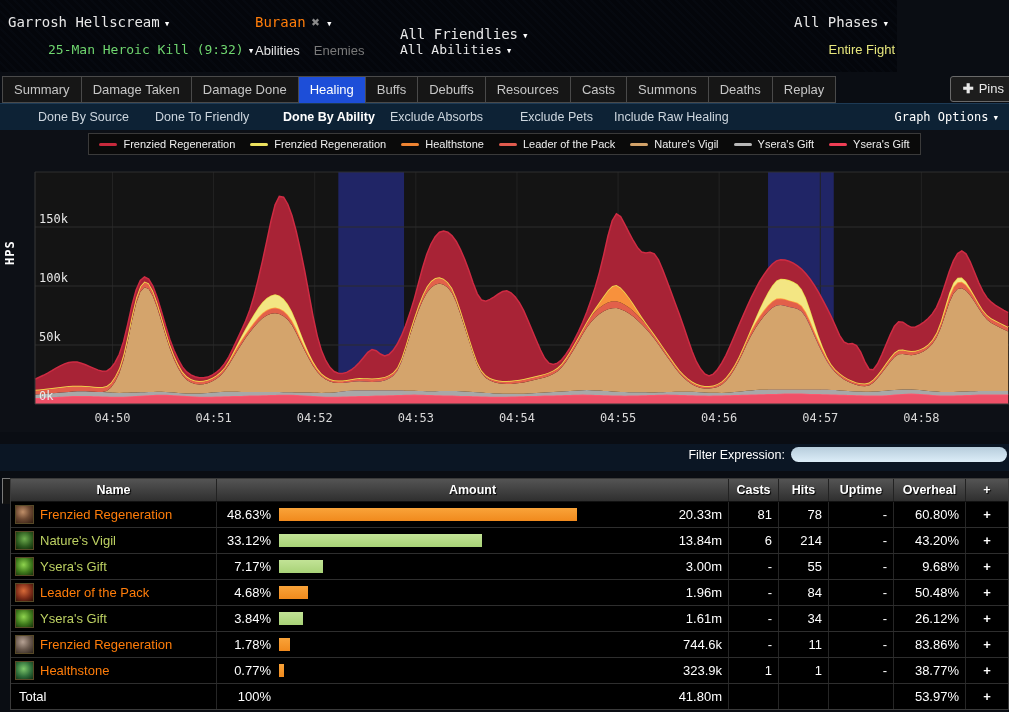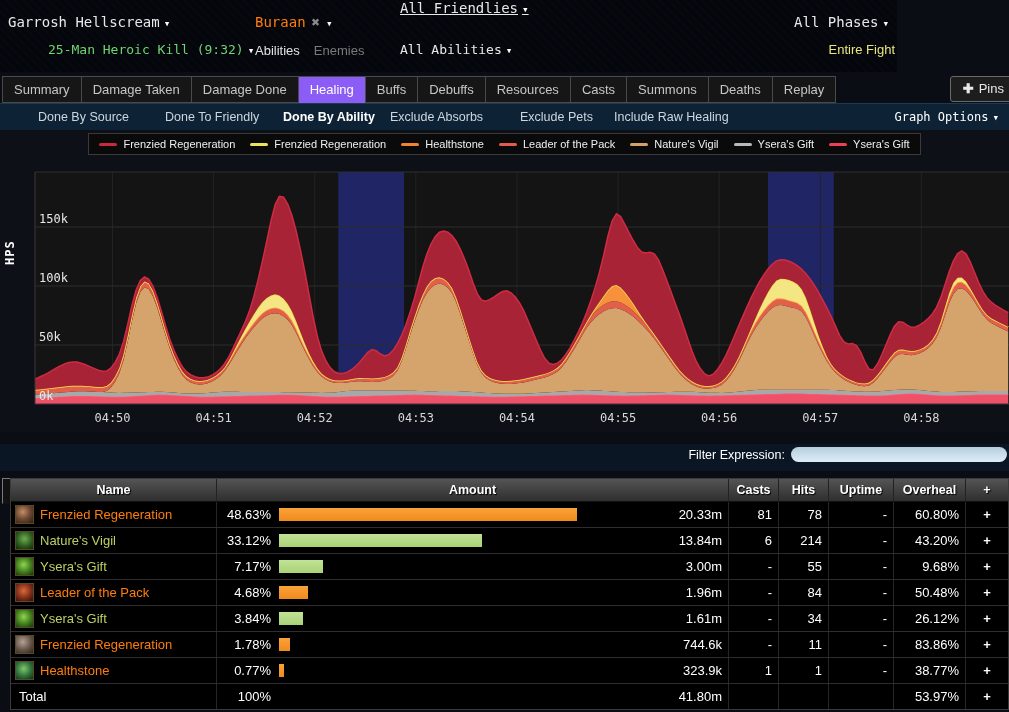--- a/index.html
+++ b/index.html
@@ -21,21 +21,21 @@
   .x-icon{color:#8a8a8a;font-weight:bold;margin:0 2px 0 6px;cursor:pointer;}
   .fr-en span{font-size:13px;}
   .fr-on{color:#e2e2e2;margin-right:14px;}
   .en-off{color:#7a7a7a;}
   .entire{color:#e6e67c;font-size:13px;}
   
   #tabbar{position:absolute;top:76px;left:2px;height:27px;display:flex;}
   .tab{height:25px;line-height:25px;padding:0 11px;background:#161616;color:#c6c6c6;
     font-size:13px;border:1px solid #4a4a4a;border-left:none;cursor:pointer;}
   .tab:first-child{border-left:1px solid #4a4a4a;}
-  .tab.active{background:#8b5cf6;color:#fff;border-bottom:1px solid #0d2235;height:27px;}
+  .tab.active{background:#1d4ed8;color:#fff;border-bottom:1px solid #0d2235;height:27px;}
   #pins-btn{position:absolute;top:76px;right:-8px;height:24px;line-height:24px;padding:0 12px;
     background:#1d1d1d;border:1px solid #6a6a6a;border-radius:3px;color:#e8e8e8;font-size:13px;cursor:pointer;}
   #pins-btn .plus{font-weight:bold;margin-right:5px;}
   
   #subbar{position:absolute;top:103px;left:0;width:1009px;height:26px;background:#0d2235;
     border-top:1px solid #1d3a55;}
   .sub-item{position:absolute;top:0;height:26px;line-height:26px;font-size:12.5px;color:#cdd6de;cursor:pointer;white-space:nowrap;}
   .sub-item.active{color:#fff;font-weight:bold;}
   #graph-options{right:10px;font-size:12px;color:#fff;}
   
@@ -101,21 +101,21 @@
   </div>
   <div class="h-item mono fight" style="top:42px;left:8px;">
     <span>25-Man Heroic Kill (9:32)</span><span class="caret">▾</span>
   </div>
   <div class="h-item mono" style="top:14px;left:255px;">
     <span class="src-name">Buraan</span><span class="x-icon">✖</span><span class="caret">▾</span>
   </div>
   <div class="h-item fr-en" style="top:42px;left:255px;">
     <span class="fr-on">Abilities</span><span class="en-off">Enemies</span>
   </div>
-  <div class="h-item mono" style="top:0;left:400px;text-decoration:underline;">
+  <div class="h-item mono" style="top:26px;left:400px;">
     <span>All Friendlies</span><span class="caret">▾</span>
   </div>
   <div class="h-item mono" style="top:42px;left:400px;font-size:13px;">
     <span>All Abilities</span><span class="caret">▾</span>
   </div>
   <div class="h-item mono" style="top:14px;right:8px;">
     <span>All Phases</span><span class="caret">▾</span>
   </div>
   <div class="h-item entire" style="top:42px;right:2px;">
     <span>Entire Fight</span>
@@ -137,21 +137,21 @@
   </div>
 <div id="pins-btn">
   <span class="plus">✚</span><span>Pins</span>
 </div>
 
 <div id="subbar">
   <div class="sub-item mono" id="graph-options">
     <span>Graph Options</span><span class="caret">▾</span>
   </div>
 <div class="sub-item" style="left: 38px;">Done By Source</div>
-    <div class="sub-item" style="left: 165px;">Done To Friendly</div>
+    <div class="sub-item" style="left: 155px;">Done To Friendly</div>
     <div class="sub-item active" style="left: 283px;">Done By Ability</div>
     <div class="sub-item" style="left: 390px;">Exclude Absorbs</div>
     <div class="sub-item" style="left: 520px;">Exclude Pets</div>
     <div class="sub-item" style="left: 614px;">Include Raw Healing</div>
   </div>
 
 <div id="graph">
   <div id="legend">
       <div class="leg-item">
         <span class="leg-swatch" style="background: rgb(200, 41, 60);"></span>

